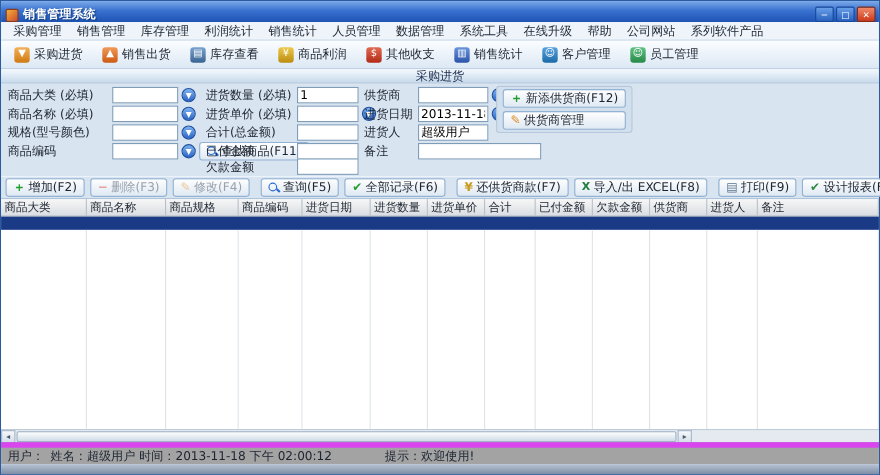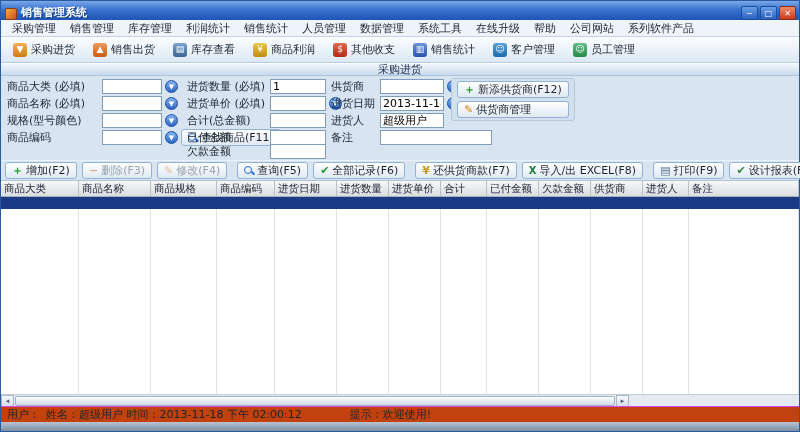--- a/index.html
+++ b/index.html
@@ -99,21 +99,21 @@
 
   
   .hscroll { height:12px; flex:0 0 12px; display:flex; align-items:center;
              background:#e4eaf0; border-top:1px solid #c0ccd8; }
   .scroll-arrow { width:13px; height:12px; display:flex; align-items:center; justify-content:center;
                   font-size:7px; color:#4a5a6c; background:linear-gradient(#f6f9fc,#d4dee8);
                   border:1px solid #a8b8c8; }
   .scroll-thumb { height:10px; flex:0 0 600px; margin:0 1px;
                   background:linear-gradient(#fdfefe,#cfdbe7); border:1px solid #9fb2c6; border-radius:2px; }
   .statusbar { height:33px; flex:0 0 15px; display:flex; align-items:center; gap:6px;
-               background:#c2410c; border-top:1px solid #d946ef; padding:0 6px; }
+               background:#a3a3a3; border-top:5px solid #d946ef; padding:0 6px; }
   .status-tip { margin-left:42px; }
   .bottom-strip { height:9px; flex:0 0 9px; background:linear-gradient(#b8c4d4,#7e8ea4); }
 </style>
 </head>
 <body>
 
 <div class="window">
 
   <div class="titlebar">
     <span class="app-icon"></span>

